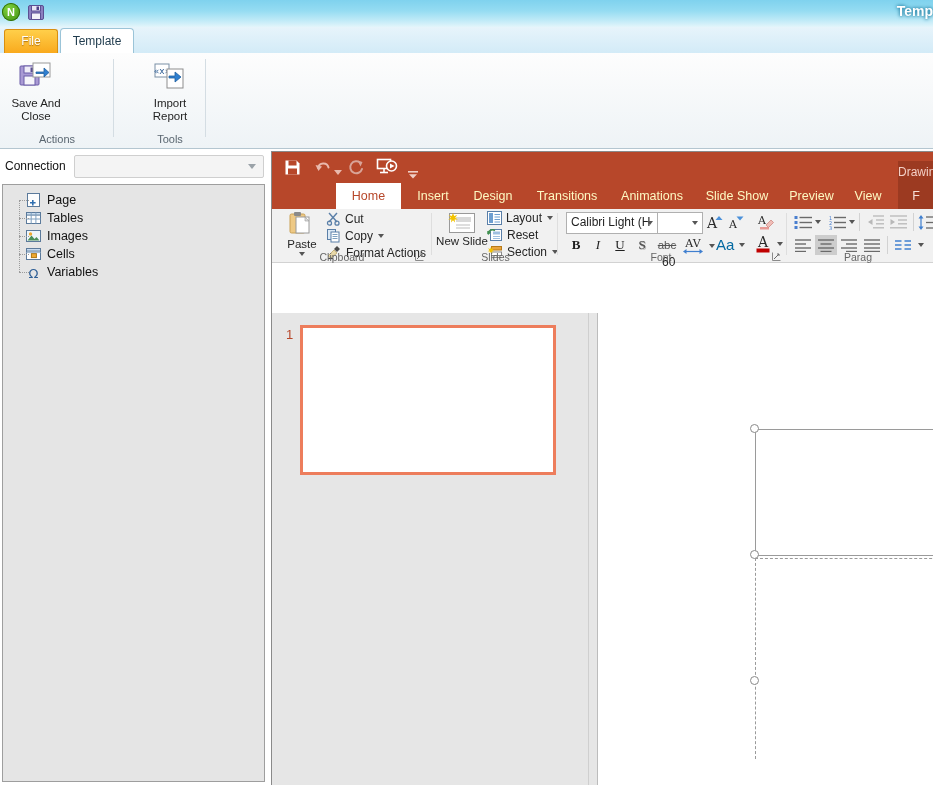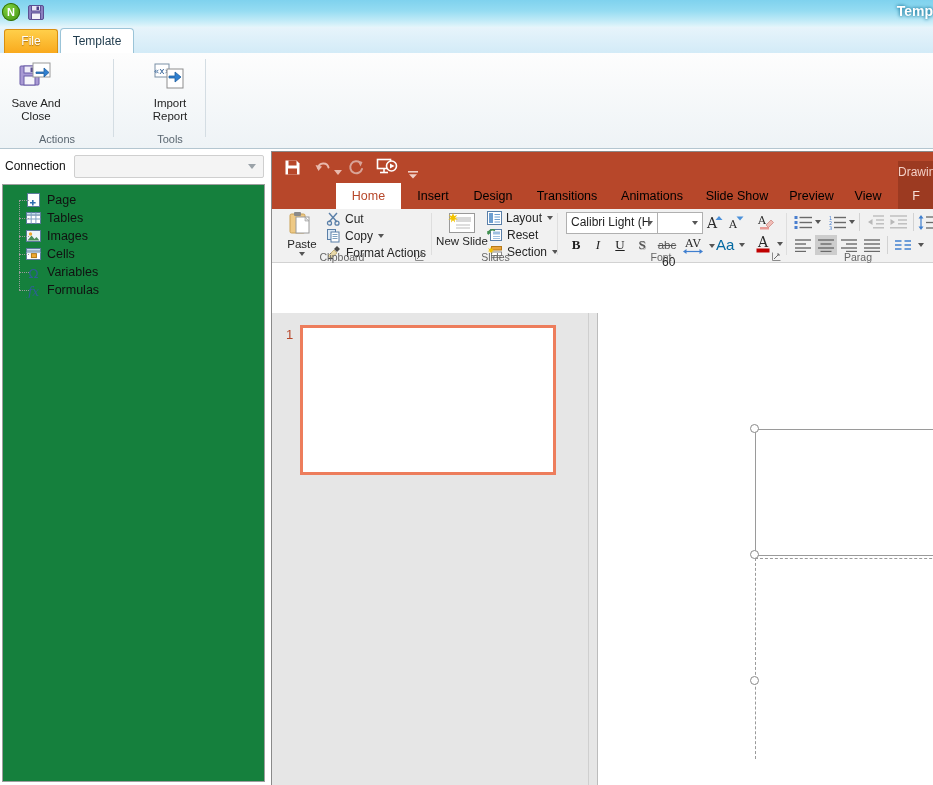--- a/index.html
+++ b/index.html
@@ -67,36 +67,36 @@
   .conn-row{position:absolute;left:0;top:155px;width:265px;height:26px;}
   .conn-label{position:absolute;left:5px;top:4px;font-size:12px;color:#111;}
   .conn-combo{
     position:absolute;left:74px;top:0px;width:188px;height:21px;
     background:#f4f4f4;border:1px solid #cfcfcf;border-radius:2px;
   }
   .conn-combo .cb-arrow{position:absolute;right:7px;top:8px;width:0;height:0;
     border-left:4px solid transparent;border-right:4px solid transparent;border-top:5px solid #9aa2a8;}
   .treepanel{
     position:absolute;left:2px;top:184px;width:261px;height:596px;
-    background:#15803d;border:1px solid #9e9e9e;overflow:hidden;
+    background:#e5e5e5;border:1px solid #9e9e9e;overflow:hidden;
   }
   .tnode{position:relative;height:18px;display:flex;align-items:center;padding-left:18px;}
   .tnode .tdash{position:absolute;left:12px;top:9px;width:10px;height:1px;
     border-top:1px dotted #9b9b9b;}
   .tnode .tvert{position:absolute;left:12px;top:-9px;height:18px;width:1px;border-left:1px dotted #9b9b9b;}
   .tnode .ticon{width:17px;height:15px;margin-right:5px;display:flex;align-items:center;justify-content:center;flex:none;}
   .tnode .tlabel{font-size:12.5px;color:#111;}
 
   
   #ppt{position:absolute;left:271px;top:151px;width:662px;height:634px;
        border-left:1px solid #8a8a8a;border-top:1px solid #8a8a8a;background:#fff;overflow:hidden;}
   .ppt-qatbar{position:absolute;left:0;top:0;width:662px;height:31px;background:#b7472a;}
   .qicon{position:absolute;top:5px;height:20px;display:flex;align-items:center;}
   .ppt-tabs{position:absolute;left:0;top:31px;width:662px;height:26px;background:#b7472a;}
-  .ppt-tab{position:absolute;top:0;height:26px;line-height:26px;color:#000000;font-size:12.5px;
+  .ppt-tab{position:absolute;top:0;height:26px;line-height:26px;color:#fef9c3;font-size:12.5px;
            text-align:center;white-space:nowrap;}
   .ppt-tab.active{background:#ffffff;color:#b7472a;}
   .ctx-header{position:absolute;top:0;height:22px;background:#9c3a21;color:#f3cfc6;
               font-size:12px;line-height:22px;text-align:center;white-space:nowrap;}
   .ctx-tab{position:absolute;height:26px;line-height:26px;color:#f6ded8;font-size:12.5px;
            background:#9c3a21;white-space:nowrap;text-align:center;}
   .ppt-groups{position:absolute;left:0;top:57px;width:662px;height:53px;background:#f1f1f1;
               border-bottom:1px solid #d2d2d2;}
   .pgrp{position:absolute;top:0;height:53px;}
   .pgrp .psep{position:absolute;right:0;top:4px;width:1px;height:42px;background:#dedede;}
@@ -256,30 +256,20 @@
         <span class="tvert"></span>
         <span class="tdash"></span>
         <span class="ticon">
           <svg width="15" height="15" viewBox="0 0 15 15" aria-hidden="true">
             <text x="7.5" y="12.5" font-size="13" fill="#2f5f96" text-anchor="middle" font-family="DejaVu Sans, sans-serif">Ω</text>
           </svg>
         </span>
         <span class="tlabel">Variables</span>
       </div>
 
-      <div class="tnode">
-        <span class="tvert"></span>
-        <span class="tdash"></span>
-        <span class="ticon">
-          <svg width="17" height="15" viewBox="0 0 17 15" aria-hidden="true">
-            <text x="8.5" y="12.5" font-size="12" fill="#2f5f96" text-anchor="middle" font-style="italic" font-family="DejaVu Serif, serif">ƒx</text>
-          </svg>
-        </span>
-        <span class="tlabel">Formulas</span>
-      </div>
 
     </div>
   </div>
 
   <div id="ppt">
 
     <div class="ppt-qatbar">
       <div class="qicon" style="left:12px;">
         <svg width="17" height="17" viewBox="0 0 17 17" aria-hidden="true">
           <path d="M1.5 1.5 h11 l3 3 v11 h-14 z" fill="#ffffff"></path>

